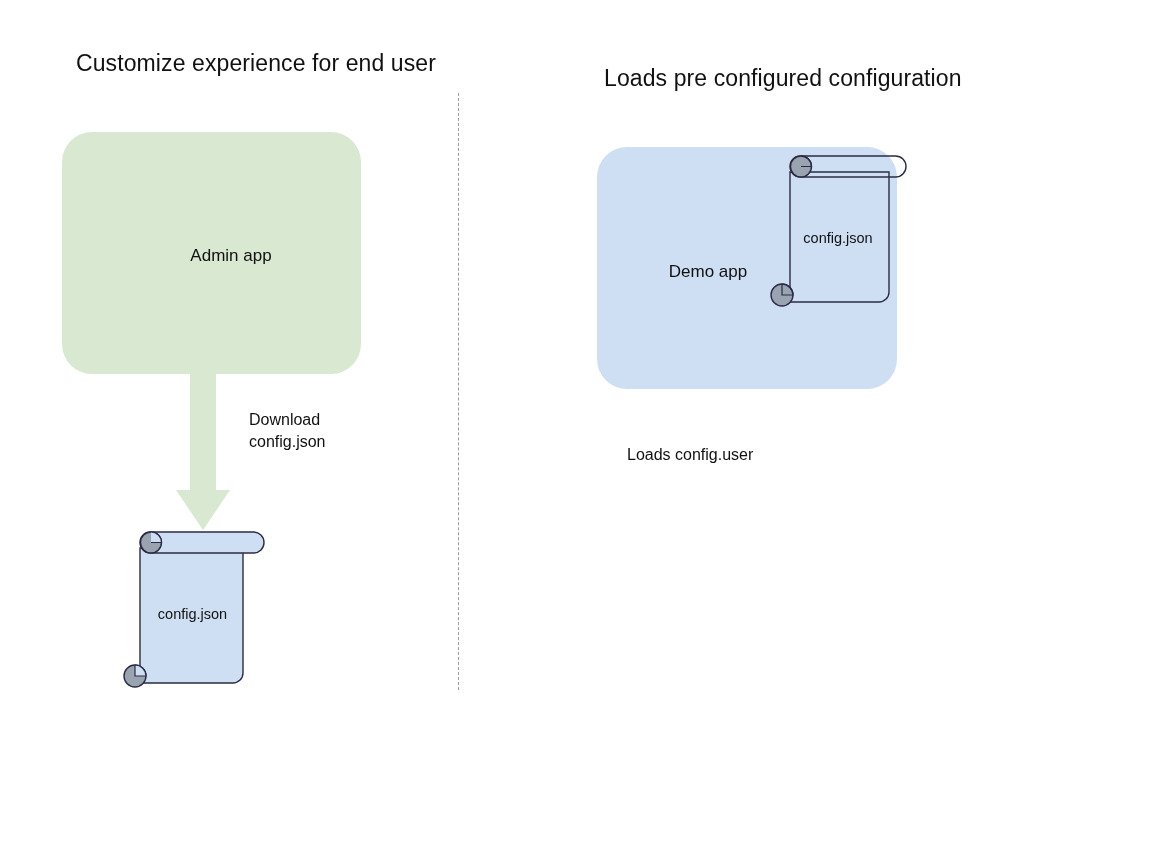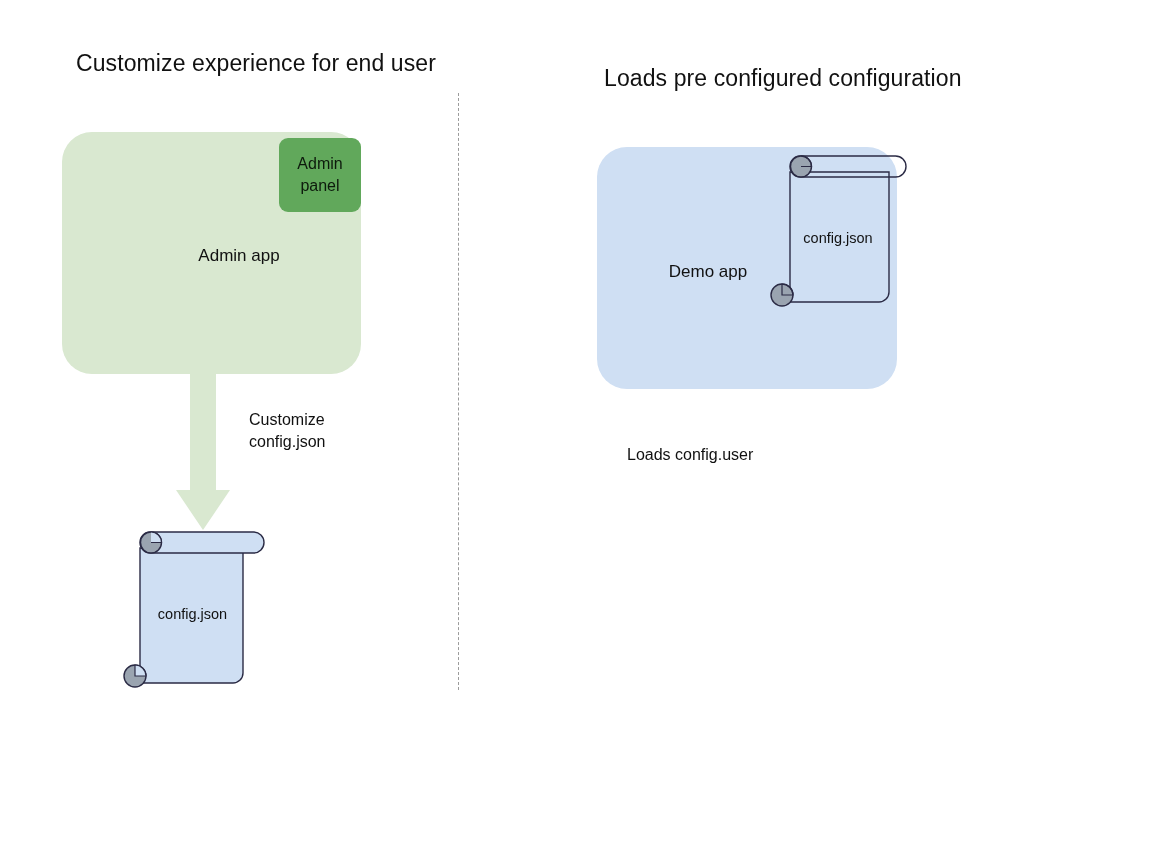--- a/index.html
+++ b/index.html
@@ -83,30 +83,27 @@
 <div class="canvas">
 
   <div class="label col-title" style="left:76px; top:49px;">Customize experience for end user</div>
 
   <div class="label col-title" style="left:604px; top:64px;">Loads pre configured configuration</div>
 
   <div class="divider" style="left:458px; top:93px; height:597px;"></div>
 
   <div class="grn-box" style="left:62px; top:132px; width:299px; height:242px;">
   </div>
-  <div class="label box-title" style="left:70px; top:245px; width:338px;">Admin app</div>
+  <div class="label box-title" style="left:62px; top:245px; width:338px;">Admin app</div>
 
-  <div class="admin-panel" style="left:279px; top:138px; width:82px; height:74px;">
-    <div class="label panel-title" style="position:static; text-align:center;"><span>Admin</span><br><span>panel</span></div>
-  </div>
 
   <svg style="position:absolute; left:176px; top:372px;" width="62" height="160" viewBox="0 0 62 160">
     <polygon points="14,0 40,0 40,118 54,118 27,158 0,118 14,118" fill="#d9e8d0"></polygon>
   </svg>
-  <div class="label arrow-note" style="left:249px; top:409px;"><span>Customize</span><br><span>config.json</span></div>
+  <div class="label arrow-note" style="left:249px; top:409px;"><span>Download</span><br><span>config.json</span></div>
 
   <svg style="position:absolute; left:118px; top:528px;" width="150" height="165" viewBox="0 0 150 165">
 
     <path d="M 22,20 L 125,20 L 125,145 A 10,10 0 0 1 115,155 L 22,155 Z" fill="#cfdff3" stroke="#2b2b45" stroke-width="1.4"></path>
 
     <rect x="22" y="4" width="124" height="21" rx="10.5" ry="10.5" fill="#cfdff3" stroke="#2b2b45" stroke-width="1.4"></rect>
 
     <circle cx="33" cy="14.5" r="10.5" fill="#9aa4b0" stroke="#2b2b45" stroke-width="1.4"></circle>
     <path d="M 33,14.5 L 43.5,14.5 A 10.5,10.5 0 0 0 33,4" fill="#cfdff3" stroke="#2b2b45" stroke-width="1.2"></path>
 

